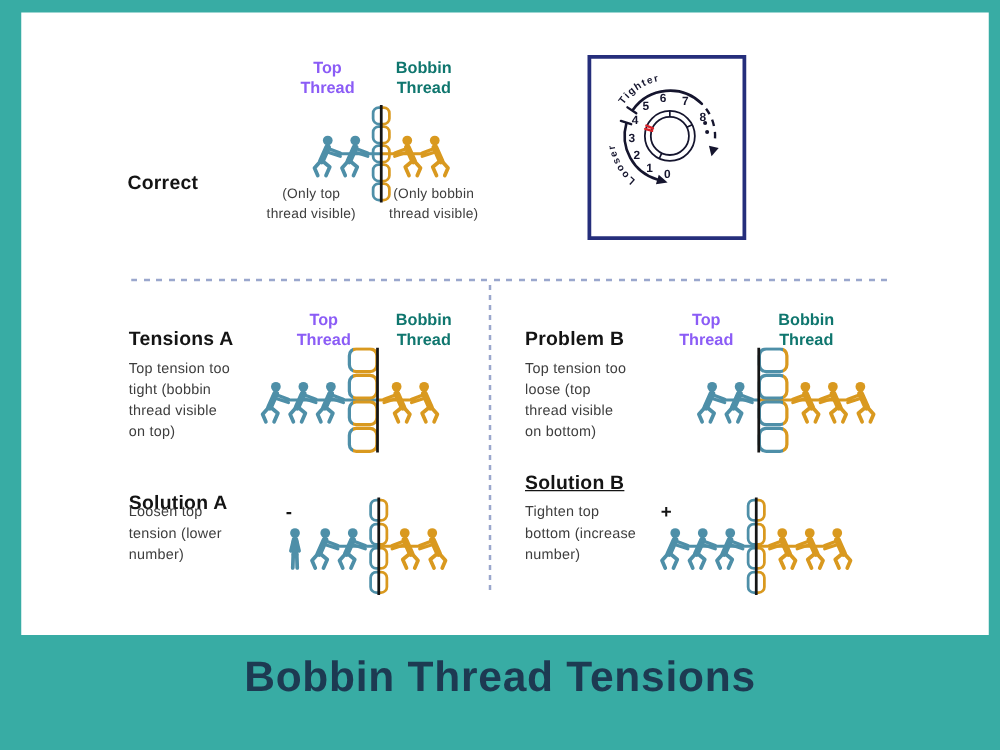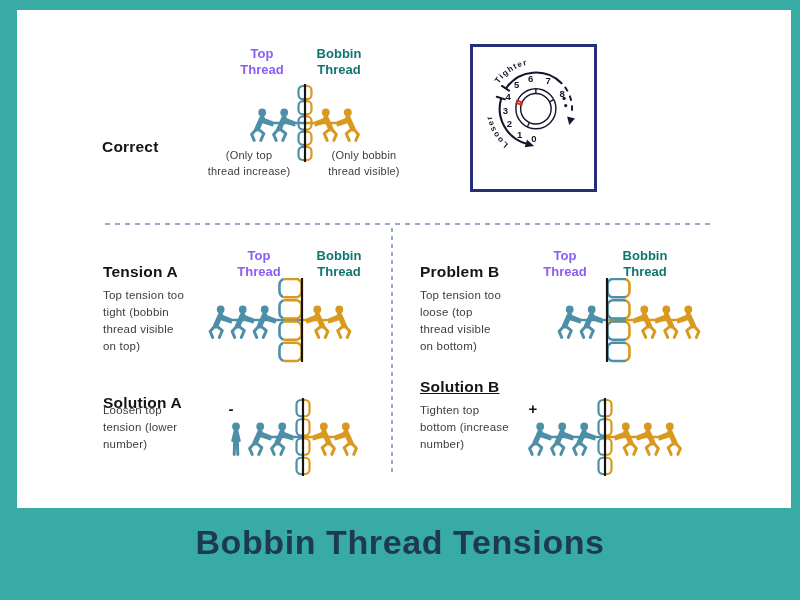--- a/index.html
+++ b/index.html
@@ -117,22 +117,22 @@
         </g>
         <g transform="translate(136,24.8) scale(-1,1)" color="#d9991f">
           <use href="#puller"></use>
         </g>
         <g transform="translate(158,24.8) scale(-1,1)" color="#d9991f">
           <use href="#puller"></use>
         </g>
       </svg>
     </div>
   <div class="abs caption" style="left:172px; top:138px; width:120px;">(Only top
-thread increase)</div>
-  <div class="abs caption" style="left:287px; top:138px; width:120px;">(Only bobbin
+thread visible)</div>
+  <div class="abs caption" style="left:270px; top:138px; width:120px;">(Only bobbin
 thread visible)</div>
 
   <div class="abs dial-panel" style="left:453px; top:34px; width:127px; height:148px;">
     <div class="dial-body">
       <svg id="dial-svg" width="121" height="114" viewBox="0 0 127 106">
 
         <circle cx="66" cy="58" r="21" fill="none" stroke="#15152e" stroke-width="1.5"></circle>
         <circle cx="66" cy="58" r="16" fill="none" stroke="#15152e" stroke-width="1.5"></circle>
         <path d="M66,42 L66,37 M80.3,50.7 L84.7,48.5 M59.2,72.5 L57.1,77" stroke="#15152e" stroke-width="1.4"></path>
 
@@ -171,21 +171,21 @@
             <text x="79" y="32.1" text-anchor="middle" font-size="10" font-weight="bold" fill="#15152e">7</text>
             <text x="93.7" y="45.3" text-anchor="middle" font-size="10" font-weight="bold" fill="#15152e">8</text>
           </g>
       </svg>
     </div>
   </div>
 
   <div class="abs h-divider" style="left:88px; top:213px; width:609px;"></div>
   <div class="abs v-divider" style="left:374px; top:218px; height:248px;"></div>
 
-  <div class="abs heading" style="left:86px; top:253px;">Tension A</div>
+  <div class="abs heading" style="left:86px; top:253px;">Tensions A</div>
   <div class="abs bodytext" style="left:86px; top:277px; width:118px;">Top tension too
 tight (bobbin
 thread visible
 on top)</div>
   <div class="abs tlabel top-col" style="left:202px; top:238px; width:80px;">Top
 Thread</div>
   <div class="abs tlabel bobbin-col" style="left:282px; top:238px; width:80px;">Bobbin
 Thread</div>
   <div class="abs scene" style="left:180px; top:268px;">
       <svg width="210" height="90" viewBox="0 0 210 90">

